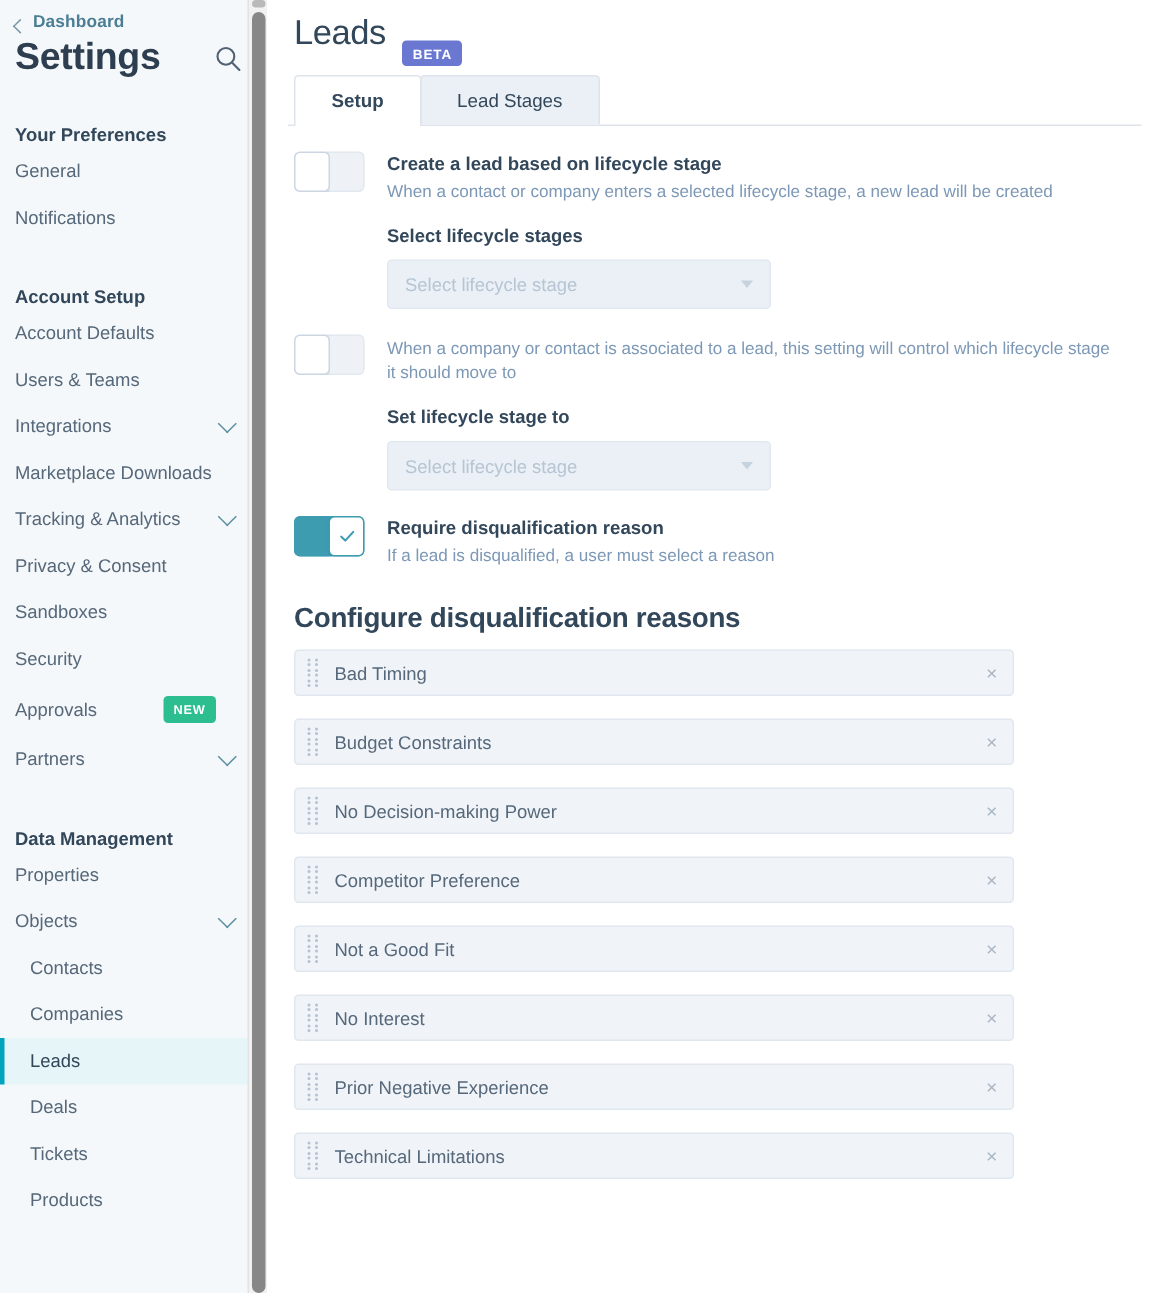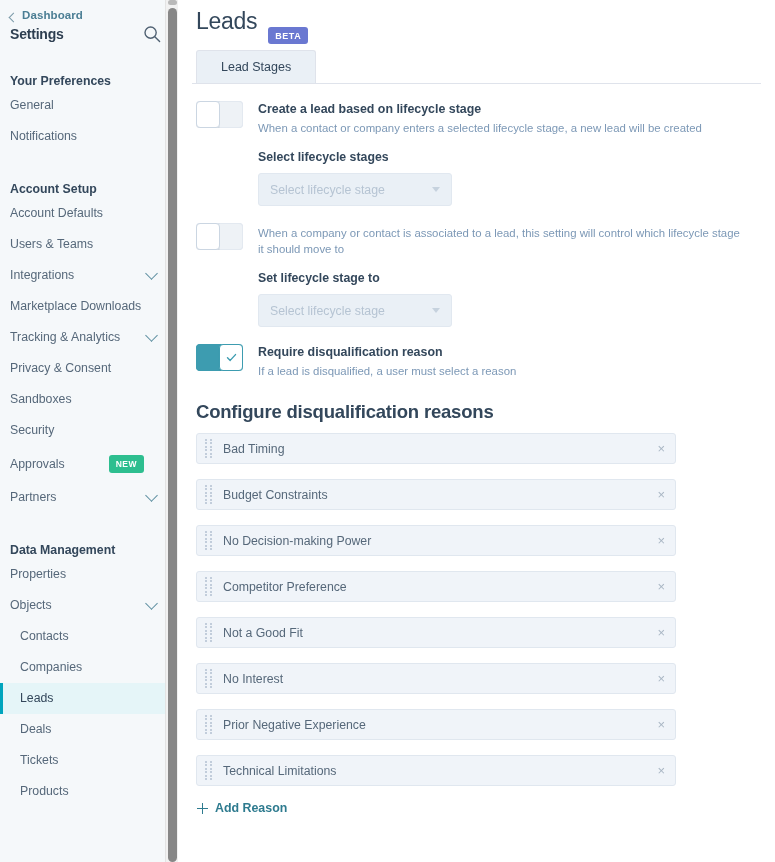--- a/index.html
+++ b/index.html
@@ -28,21 +28,21 @@
   }
   .back-chev {
     display: inline-block; width: 7px; height: 7px;
     border-left: 1.4px solid #7a9aa8; border-bottom: 1.4px solid #7a9aa8;
     transform: rotate(45deg); margin-right: 1px; position: relative; top: 0px;
   }
   .sb-title-row {
     display: flex; align-items: center; justify-content: space-between;
     padding: 3px 16px 0 10px;
   }
-  .sb-title { font-size: 14px; font-weight: 700; color: #2d3e50; letter-spacing: -.2px; }
+  .sb-title { font-size: 25px; font-weight: 700; color: #2d3e50; letter-spacing: -.2px; }
   .search-icon { width: 20px; height: 20px; cursor: pointer; opacity: .85; }
 
   .sb-group-title {
     font-size: 12.3px; font-weight: 700; color: #33475b;
     padding: 0 10px; margin-top: 30px; margin-bottom: 2px;
   }
   .sb-item {
     display: flex; align-items: center; justify-content: space-between;
     font-size: 12.3px; color: #56687a;
     padding: 9px 16px 9px 10px;
@@ -126,21 +126,21 @@
     margin-bottom: -1px; padding-bottom: 9px;
   }
 
   
   .setting-row { display: flex; padding: 17px 0 0 4px; }
   .setting-body { padding-left: 15px; flex: 1; }
   .setting-title { font-size: 12.4px; font-weight: 700; color: #33475b; line-height: 17px; }
   .setting-desc { font-size: 11.4px; color: #7c98b6; line-height: 16px; margin-top: 2px; max-width: 485px; }
   .field-label { font-size: 12.3px; font-weight: 700; color: #33475b; margin-top: 14px; }
   .select-box {
-    margin-top: 9px; width: 194px; height: 33px;
+    margin-top: 9px; width: 256px; height: 33px;
     background: #eaf0f6; border: 1px solid #e1e8f0; border-radius: 3px;
     display: flex; align-items: center; justify-content: space-between;
     padding: 0 11px; cursor: not-allowed;
   }
   .select-text { font-size: 12.3px; color: #b6c4d3; }
   .select-caret {
     width: 0; height: 0;
     border-left: 4px solid transparent; border-right: 4px solid transparent;
     border-top: 5px solid #c6d2de;
   }
@@ -302,20 +302,21 @@
   </aside>
 
   <main class="main">
     <div class="main-pad">
       <div class="page-head">
         <div class="page-title">Leads</div>
         <div class="badge-beta">BETA</div>
       </div>
 
       <div class="tabs" id="tabs">
+          <div class="tab active">Setup</div>
           <div class="tab">Lead Stages</div>
         </div>
 
       <div id="settings-rows">
           <div class="setting-row">
             <div class="toggle off">
               <span class="knob"></span>
               <span class="track"></span>
             </div>
             <div class="setting-body">
@@ -500,19 +501,15 @@
               <i></i>
               <i></i>
               <i></i>
               <i></i>
             </span>
             <span class="reason-text">Technical Limitations</span>
             <span class="reason-x">×</span>
           </div>
         </div>
 
-      <div class="add-reason">
-        <span class="plus"></span>
-        <span>Add Reason</span>
-      </div>
     </div>
   </main>
 </div>
 
 </body></html>

